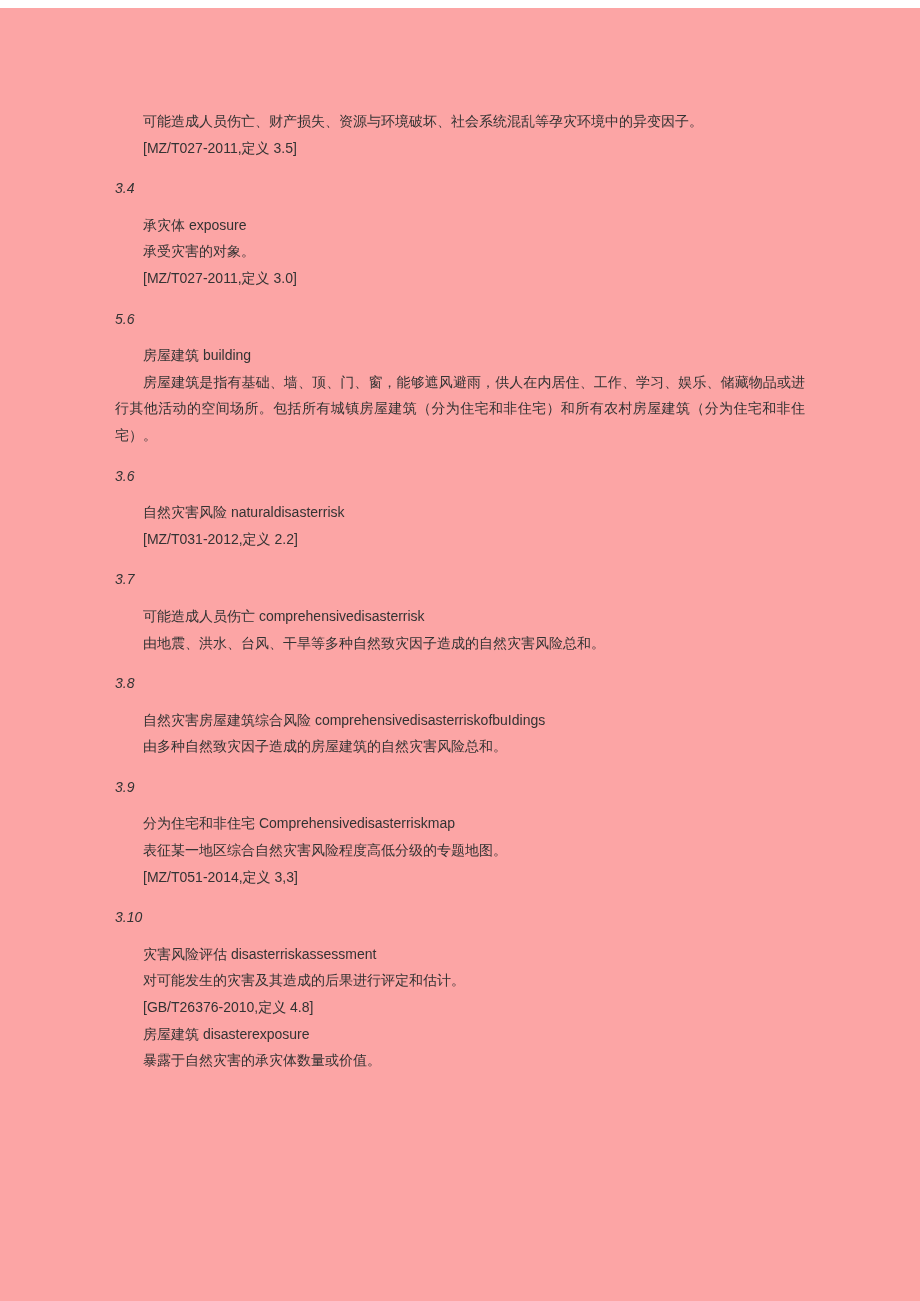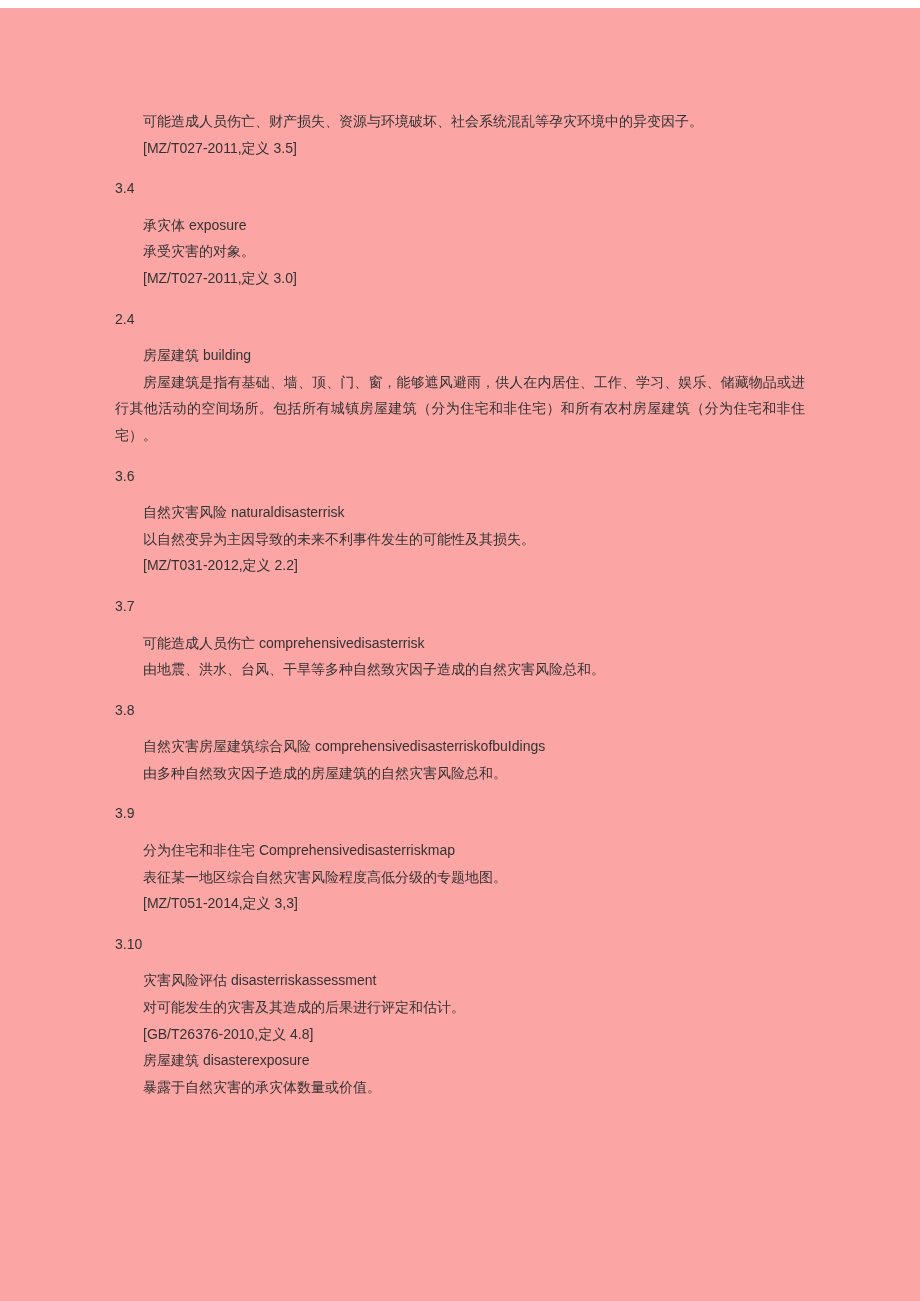--- a/index.html
+++ b/index.html
@@ -18,20 +18,21 @@
     padding: 100px 115px 80px 115px;
     box-sizing: border-box;
     background: #fca5a5;
   }
   .indent {
     text-indent: 2em;
   }
   .sec-num {
     margin: 14px 0 10px 0;
     text-indent: 0;
+    font-style: italic;
   }
   .body-line {
     margin: 0;
   }
   .para-block {
     margin: 0;
     text-align: justify;
     text-justify: inter-ideograph;
   }
 </style>
@@ -41,27 +42,26 @@
 <div class="page">
 
   <p class="body-line indent">可能造成人员伤亡、财产损失、资源与环境破坏、社会系统混乱等孕灾环境中的异变因子。</p>
   <p class="body-line indent">[MZ/T027-2011,定义 3.5]</p>
 
   <p class="sec-num">3.4</p>
   <p class="body-line indent">承灾体 exposure</p>
   <p class="body-line indent">承受灾害的对象。</p>
   <p class="body-line indent">[MZ/T027-2011,定义 3.0]</p>
 
-  <p class="sec-num">2.4</p>
+  <p class="sec-num">5.6</p>
   <p class="body-line indent">房屋建筑 building</p>
   <p class="para-block indent">房屋建筑是指有基础、墙、顶、门、窗，能够遮风避雨，供人在内居住、工作、学习、娱乐、储藏物品或进行其他活动的空间场所。包括所有城镇房屋建筑（分为住宅和非住宅）和所有农村房屋建筑（分为住宅和非住宅）。</p>
 
   <p class="sec-num">3.6</p>
   <p class="body-line indent">自然灾害风险 naturaldisasterrisk</p>
-  <p class="body-line indent">以自然变异为主因导致的未来不利事件发生的可能性及其损失。</p>
   <p class="body-line indent">[MZ/T031-2012,定义 2.2]</p>
 
   <p class="sec-num">3.7</p>
   <p class="body-line indent">可能造成人员伤亡 comprehensivedisasterrisk</p>
   <p class="body-line indent">由地震、洪水、台风、干旱等多种自然致灾因子造成的自然灾害风险总和。</p>
 
   <p class="sec-num">3.8</p>
   <p class="body-line indent">自然灾害房屋建筑综合风险 comprehensivedisasterriskofbuIdings</p>
   <p class="body-line indent">由多种自然致灾因子造成的房屋建筑的自然灾害风险总和。</p>
 

